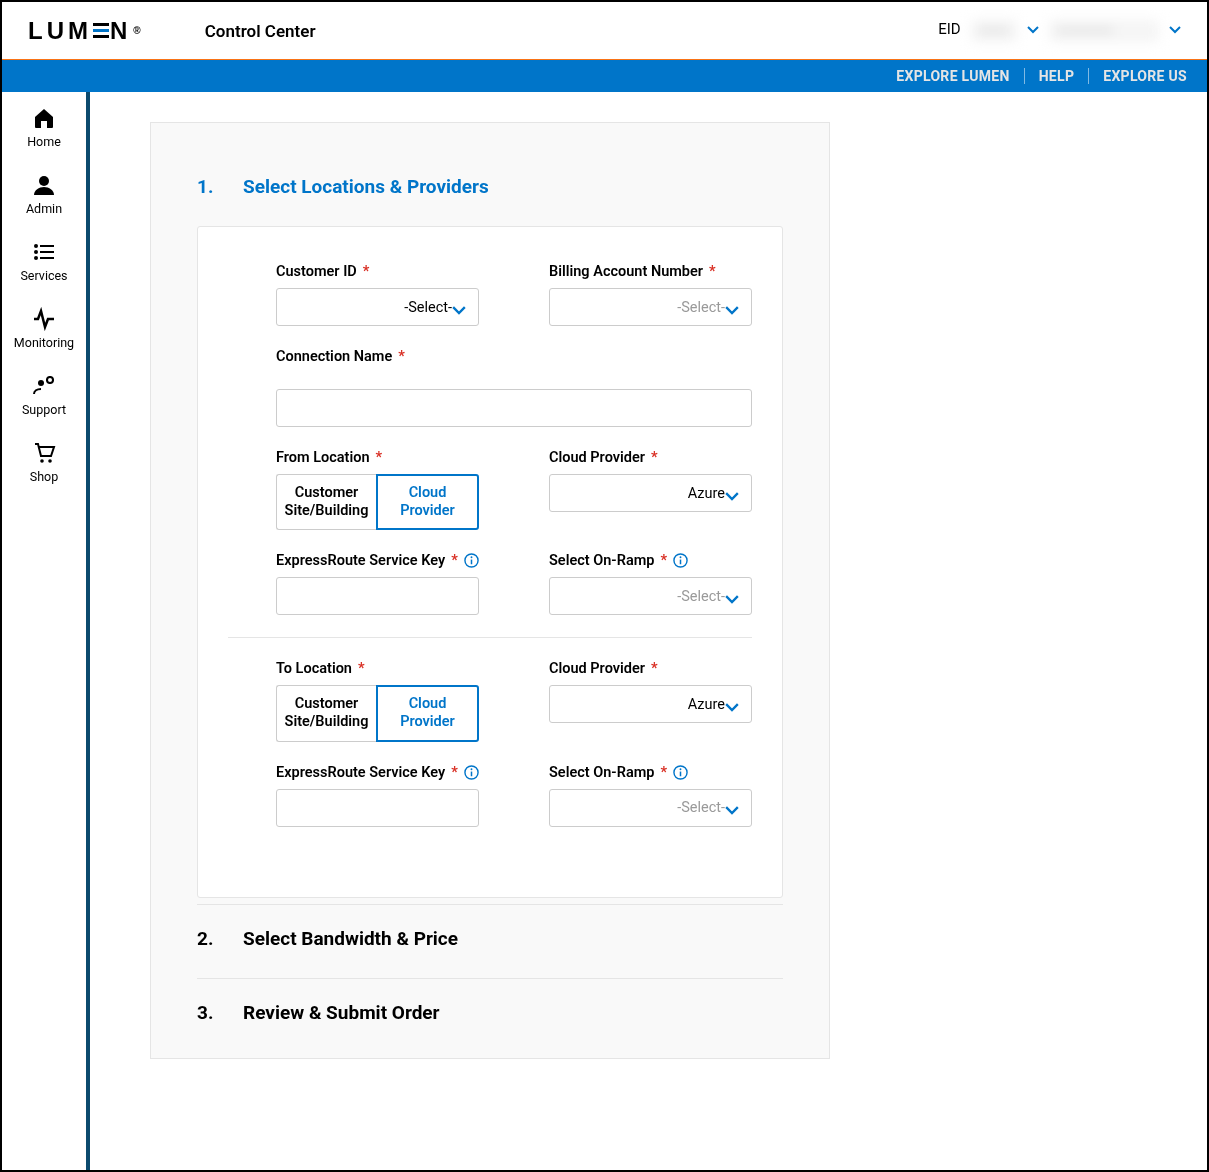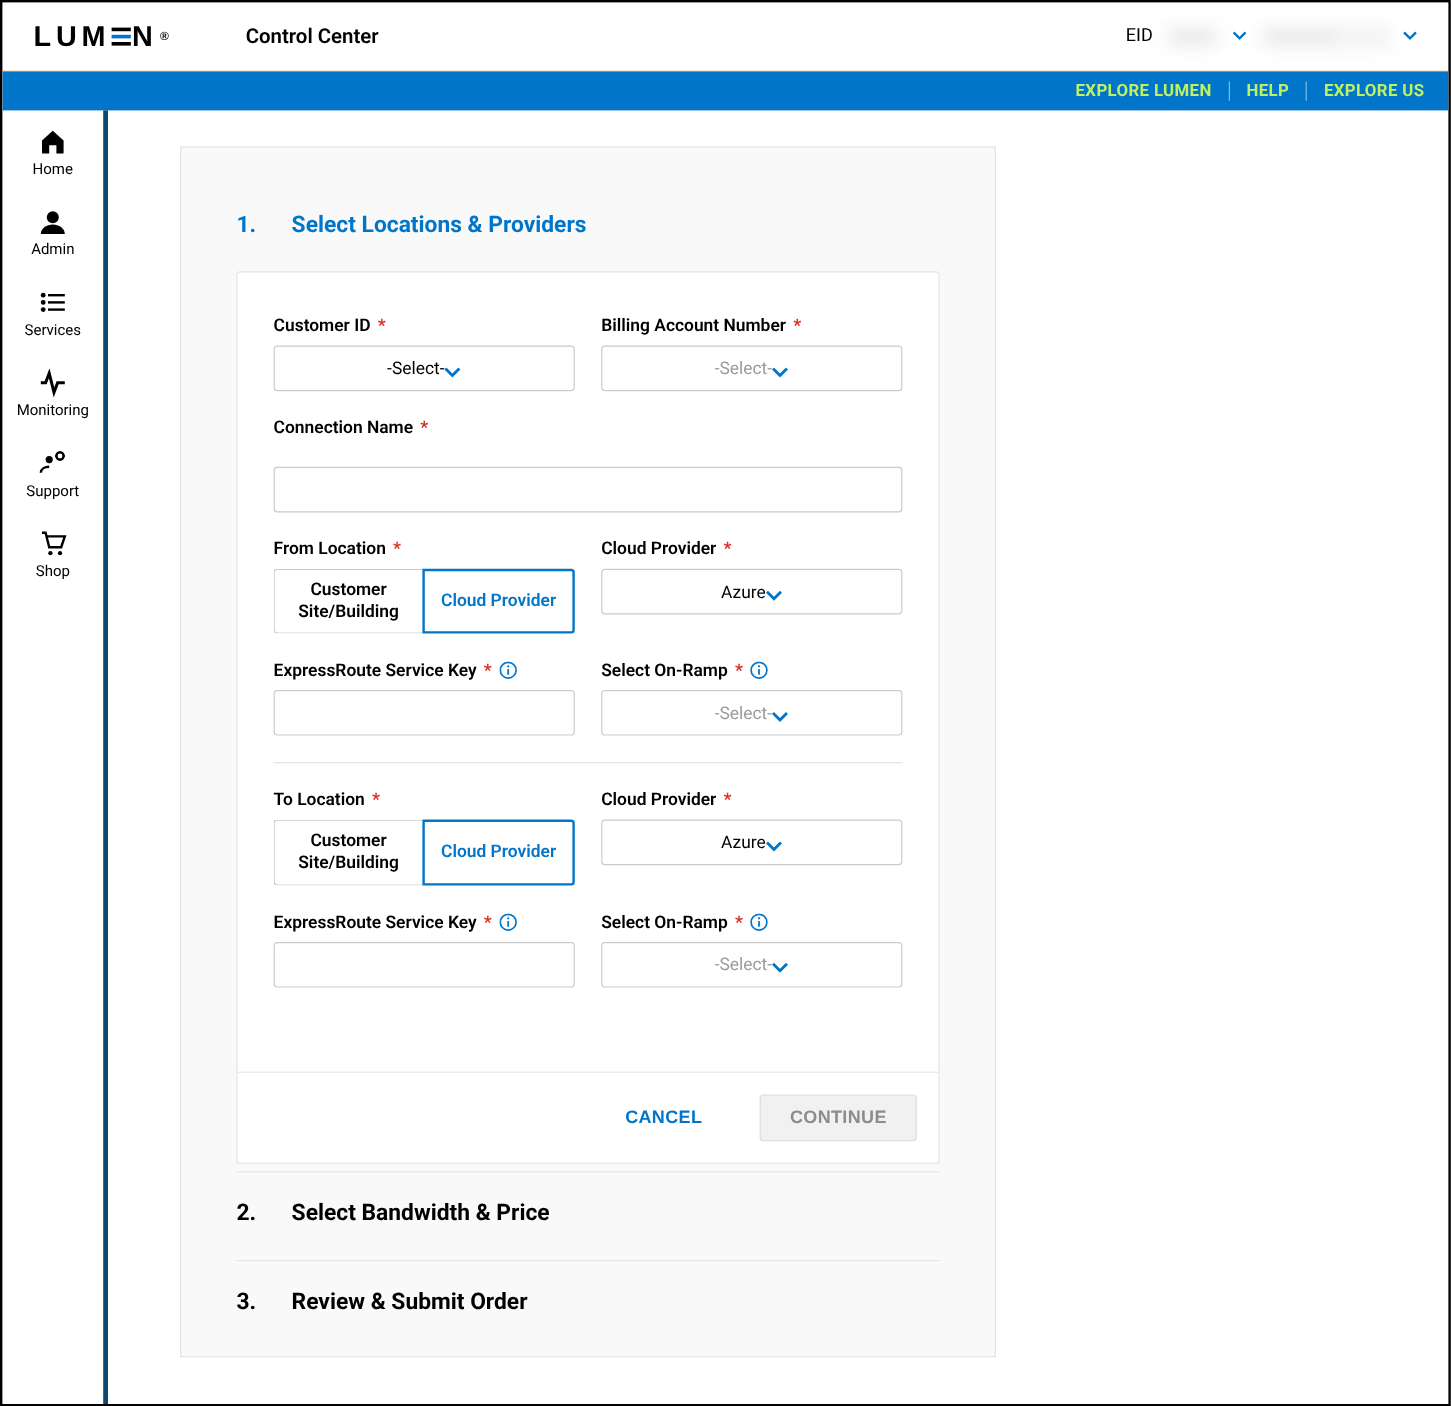--- a/index.html
+++ b/index.html
@@ -61,21 +61,21 @@
   .bluebar {
     background: #0075C9;
     height: 32px;
     display: flex;
     justify-content: flex-end;
     align-items: center;
     padding-right: 20px;
     gap: 0;
   }
   .bluebar a {
-    color: #bef264;
+    color: #e5e5e5;
     font-weight: 700;
     font-size: 14px;
     text-decoration: none;
     padding: 0 14px;
     border-right: 1px solid rgba(255,255,255,0.5);
     letter-spacing: 0.3px;
   }
   .bluebar a:last-child { border-right: none; padding-right: 0;}
   .layout { display: flex; height: calc(1172px - 58px - 32px - 4px); }
   .sidebar {
@@ -120,34 +120,34 @@
   .form-panel {
     margin-top: 28px;
     background: #fff;
     border: 1px solid #e5e5e5;
     border-radius: 3px;
   }
   .form-body {
     padding: 36px 30px 30px;
   }
   .row { display: flex; gap: 22px; margin-bottom: 22px; }
-  .field { flex: 1; display: flex; flex-direction: column; gap: 8px; }
+  .field { flex: 1; display: flex; flex-direction: column; gap: 8px; margin-left: 48px; }
   .field.full { flex: 1 1 100%; gap: 24px; }
   .label-row { display: flex; align-items: center; gap: 6px; font-size: 14.5px; font-weight: 600;}
   .req { color: #d93025; font-weight: 700; }
   .info-icon { width: 15px; height: 15px; }
   .select, .text-input {
     height: 38px;
     border: 1px solid #ccc;
     border-radius: 3px;
     padding: 0 12px;
     font-size: 14.5px;
     display: flex;
     align-items: center;
-    justify-content: center;
+    justify-content: flex-end;
     background: #fff;
     color: #000;
   }
   .select.placeholder span:first-child { color: #9a9a9a; }
   .select .chev { color: #0075C9; width: 14px; height: 10px; }
   .text-input { justify-content: flex-start; }
   .toggle-pair { display: flex; }
   .toggle-pair .opt {
     flex: 1;
     border: 1px solid #ccc;
@@ -480,24 +480,20 @@
               <div class="select placeholder">
                 <span>-Select-</span>
                 <span class="chev"><svg viewBox="0 0 12 8">
                       <path d="M1 1l5 5 5-5" stroke="#0075C9" stroke-width="2" fill="none"></path>
                     </svg></span>
               </div>
             </div>
           </div>
 
         </div>
-        <div class="footer-bar">
-          <button class="btn-cancel">CANCEL</button>
-          <button class="btn-continue">CONTINUE</button>
-        </div>
       </div>
 
       <div class="step-row">
         <div class="step-header">
           <span class="num">2.</span>
           <span>Select Bandwidth &amp; Price</span>
         </div>
       </div>
 
       <div class="step-row" style="border-bottom:none;padding-bottom:0">

